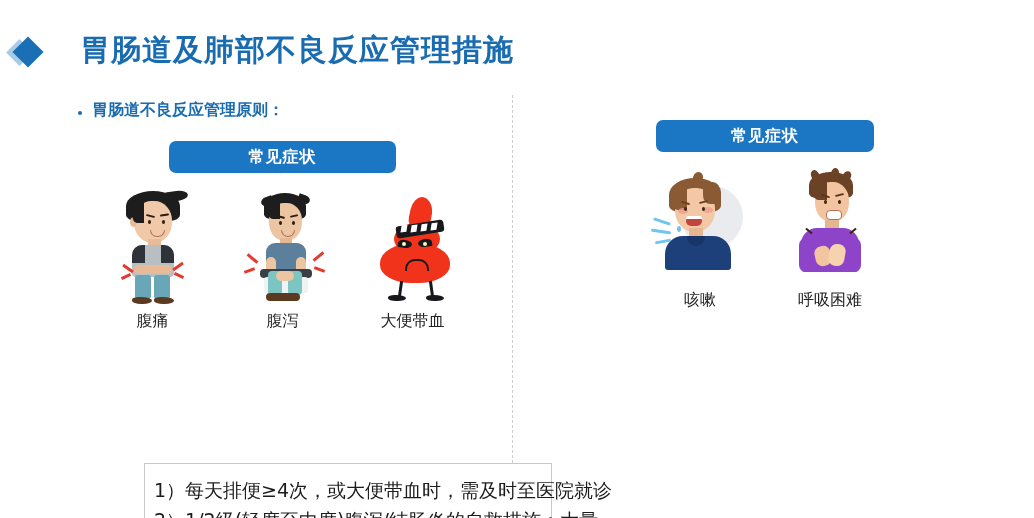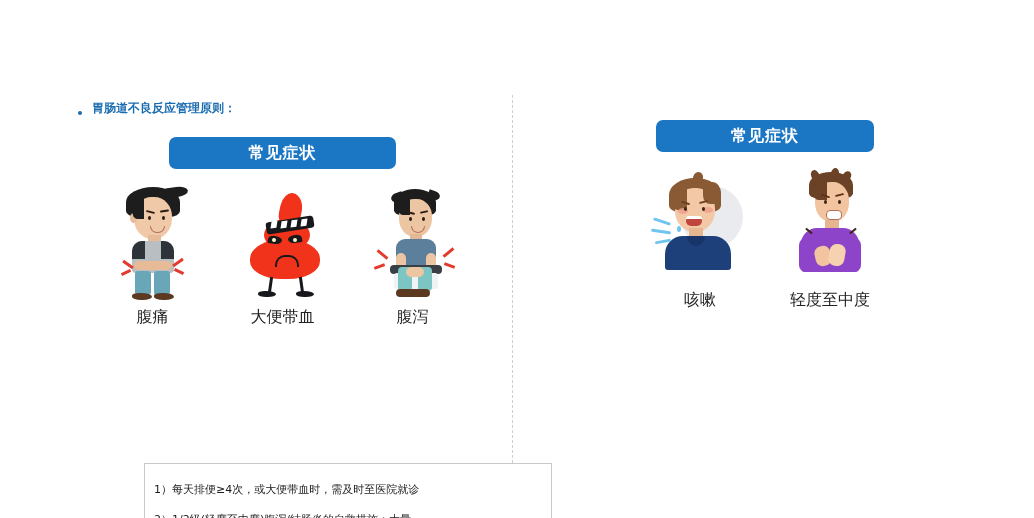--- a/index.html
+++ b/index.html
@@ -40,21 +40,21 @@
   .col{position:absolute;top:100px;}
   .col-left{left:60px;width:445px;}
   .col-right{left:540px;width:450px;}
 
   .col-head{display:flex;align-items:flex-start;gap:10px;padding-left:18px;}
   .head-bullet{
     width:4px;height:4px;border-radius:50%;background:#1a6cb0;
     margin-top:11px;flex:0 0 auto;
   }
   .head-text{
-    font-size:12px;font-weight:bold;color:#1a6cb0;white-space:nowrap;
+    font-size:16px;font-weight:bold;color:#1a6cb0;white-space:nowrap;
     font-family:"DejaVu Sans","Liberation Sans",sans-serif;
   }
 
   .badge{
     margin:20px auto 0 auto;
     width:227px;height:32px;border-radius:7px;
     background:#1b76c4;
     display:flex;align-items:center;justify-content:center;
   }
   .col-right .badge{width:218px;}
@@ -73,21 +73,21 @@
   }
 
   
   .notes{
     position:absolute;
     border:1px solid #c9c9c9;background:#fff;
     box-sizing:border-box;
   }
   .notes-left{left:84px;top:363px;width:408px;height:140px;padding:11px 9px 0 9px;}
   .note-line{
-    font-size:11px;color:#1c1c1c;line-height:30px;white-space:nowrap;
+    font-size:19px;color:#1c1c1c;line-height:30px;white-space:nowrap;
     font-family:"DejaVu Sans","Liberation Sans",sans-serif;
   }
 
   
   .art{position:absolute;left:0;top:0;width:118px;height:120px;}
 
   
   .hair{position:absolute;border-radius:50% 50% 42% 42%;}
   .face{position:absolute;border-radius:46% 46% 48% 48%;}
   .neck{position:absolute;}
@@ -97,20 +97,27 @@
   .arm{position:absolute;border-radius:8px;}
   .brow{position:absolute;background:#2b1d12;height:2px;border-radius:2px;}
   .eye{position:absolute;background:#2b1d12;border-radius:50%;}
   .mouth{position:absolute;border:1.5px solid #8a5a4a;border-top:none;border-radius:0 0 8px 8px;}
 </style>
 </head>
 <body>
 
 <div id="slide">
 
+  <div class="title-row">
+    <div class="diamond-wrap">
+      <div class="diamond-shadow"></div>
+      <div class="diamond-main"></div>
+    </div>
+    <div class="slide-title">胃肠道及肺部不良反应管理措施</div>
+  </div>
 
   <div class="divider"></div>
 
   <div class="col col-left">
 
     <div class="col-head">
       <div class="head-bullet"></div>
       <div class="head-text">胃肠道不良反应管理原则：</div>
     </div>
 
@@ -155,20 +162,65 @@
             <div class="shoe" style="left:38px;top:112px;width:20px;height:7px;background:#5c3a22;"></div>
             <div class="shoe" style="left:60px;top:112px;width:20px;height:7px;background:#5c3a22;"></div>
 
             <div style="position:absolute;left:28px;top:82px;width:12px;height:3px;background:#e23b2e;transform:rotate(35deg);"></div>
             <div style="position:absolute;left:27px;top:90px;width:10px;height:3px;background:#e23b2e;transform:rotate(-25deg);"></div>
             <div style="position:absolute;left:78px;top:80px;width:12px;height:3px;background:#e23b2e;transform:rotate(-35deg);"></div>
             <div style="position:absolute;left:80px;top:89px;width:10px;height:3px;background:#e23b2e;transform:rotate(25deg);"></div>
           </div>
         </div>
         <div class="sym-label">腹痛</div>
+      </div>
+
+      <div class="sym">
+        <div class="sym-art">
+          <div class="art">
+
+            <div class="hair" style="left:40px;top:8px;width:42px;height:26px;background:#1d1d1d;border-radius:50% 50% 18% 18%;"></div>
+            <div style="position:absolute;left:37px;top:12px;width:12px;height:9px;background:#1d1d1d;border-radius:60% 0 0 60%;transform:rotate(-20deg);"></div>
+            <div style="position:absolute;left:74px;top:10px;width:12px;height:9px;background:#1d1d1d;border-radius:0 60% 60% 0;transform:rotate(18deg);"></div>
+
+            <div class="face" style="left:45px;top:18px;width:33px;height:38px;background:#ecc6a2;"></div>
+            <div style="position:absolute;left:44px;top:16px;width:12px;height:18px;background:#1d1d1d;border-radius:60% 0 0 40%;"></div>
+
+            <div class="brow" style="left:53px;top:31px;width:8px;transform:rotate(16deg);"></div>
+            <div class="brow" style="left:66px;top:30px;width:8px;transform:rotate(-12deg);"></div>
+
+            <div class="eye" style="left:55px;top:36px;width:3px;height:4px;"></div>
+            <div class="eye" style="left:68px;top:36px;width:3px;height:4px;"></div>
+
+            <div class="mouth" style="left:57px;top:45px;width:12px;height:6px;border-color:#b5705c;"></div>
+
+            <div class="neck" style="left:56px;top:53px;width:12px;height:8px;background:#e3b894;"></div>
+
+            <div class="body" style="left:42px;top:58px;width:40px;height:28px;background:#5c7f9c;border-radius:9px 9px 3px 3px;"></div>
+
+            <div class="arm" style="left:42px;top:72px;width:10px;height:20px;background:#ecc6a2;"></div>
+            <div class="arm" style="left:72px;top:72px;width:10px;height:20px;background:#ecc6a2;"></div>
+
+            <div style="position:absolute;left:36px;top:84px;width:52px;height:9px;background:#3a3f45;border-radius:4px;"></div>
+            <div style="position:absolute;left:40px;top:92px;width:44px;height:16px;background:#eef3f4;border-radius:3px;"></div>
+
+            <div style="position:absolute;left:44px;top:86px;width:14px;height:24px;background:#7dc5c2;border-radius:4px;"></div>
+            <div style="position:absolute;left:64px;top:86px;width:14px;height:24px;background:#7dc5c2;border-radius:4px;"></div>
+
+            <div style="position:absolute;left:52px;top:86px;width:18px;height:10px;background:#ecc6a2;border-radius:6px;"></div>
+
+            <div class="shoe" style="left:42px;top:108px;width:34px;height:8px;background:#5c3a22;border-radius:5px;"></div>
+
+            <div style="position:absolute;left:22px;top:72px;width:13px;height:3px;background:#e23b2e;transform:rotate(40deg);"></div>
+            <div style="position:absolute;left:20px;top:84px;width:11px;height:3px;background:#e23b2e;transform:rotate(-20deg);"></div>
+            <div style="position:absolute;left:88px;top:70px;width:13px;height:3px;background:#e23b2e;transform:rotate(-40deg);"></div>
+            <div style="position:absolute;left:90px;top:83px;width:11px;height:3px;background:#e23b2e;transform:rotate(20deg);"></div>
+          </div>
+        </div>
+        <div class="sym-label">腹泻</div>
       </div>
 
       <div class="sym">
         <div class="sym-art">
           <div class="art">
 
             <div style="position:absolute;left:56px;top:12px;width:22px;height:32px;background:#f0331a;border-radius:60% 70% 10% 40%;transform:rotate(12deg);"></div>
 
             <div style="position:absolute;left:40px;top:38px;width:46px;height:32px;background:#f0331a;border-radius:50%;"></div>
 
@@ -189,65 +241,20 @@
 
             <div style="position:absolute;left:45px;top:96px;width:2.5px;height:16px;background:#17181b;transform:rotate(8deg);"></div>
             <div style="position:absolute;left:76px;top:96px;width:2.5px;height:16px;background:#17181b;transform:rotate(-8deg);"></div>
             <div class="shoe" style="left:34px;top:110px;width:18px;height:6px;background:#17181b;"></div>
             <div class="shoe" style="left:72px;top:110px;width:18px;height:6px;background:#17181b;"></div>
           </div>
         </div>
         <div class="sym-label">大便带血</div>
       </div>
 
-      <div class="sym">
-        <div class="sym-art">
-          <div class="art">
-
-            <div class="hair" style="left:40px;top:8px;width:42px;height:26px;background:#1d1d1d;border-radius:50% 50% 18% 18%;"></div>
-            <div style="position:absolute;left:37px;top:12px;width:12px;height:9px;background:#1d1d1d;border-radius:60% 0 0 60%;transform:rotate(-20deg);"></div>
-            <div style="position:absolute;left:74px;top:10px;width:12px;height:9px;background:#1d1d1d;border-radius:0 60% 60% 0;transform:rotate(18deg);"></div>
-
-            <div class="face" style="left:45px;top:18px;width:33px;height:38px;background:#ecc6a2;"></div>
-            <div style="position:absolute;left:44px;top:16px;width:12px;height:18px;background:#1d1d1d;border-radius:60% 0 0 40%;"></div>
-
-            <div class="brow" style="left:53px;top:31px;width:8px;transform:rotate(16deg);"></div>
-            <div class="brow" style="left:66px;top:30px;width:8px;transform:rotate(-12deg);"></div>
-
-            <div class="eye" style="left:55px;top:36px;width:3px;height:4px;"></div>
-            <div class="eye" style="left:68px;top:36px;width:3px;height:4px;"></div>
-
-            <div class="mouth" style="left:57px;top:45px;width:12px;height:6px;border-color:#b5705c;"></div>
-
-            <div class="neck" style="left:56px;top:53px;width:12px;height:8px;background:#e3b894;"></div>
-
-            <div class="body" style="left:42px;top:58px;width:40px;height:28px;background:#5c7f9c;border-radius:9px 9px 3px 3px;"></div>
-
-            <div class="arm" style="left:42px;top:72px;width:10px;height:20px;background:#ecc6a2;"></div>
-            <div class="arm" style="left:72px;top:72px;width:10px;height:20px;background:#ecc6a2;"></div>
-
-            <div style="position:absolute;left:36px;top:84px;width:52px;height:9px;background:#3a3f45;border-radius:4px;"></div>
-            <div style="position:absolute;left:40px;top:92px;width:44px;height:16px;background:#eef3f4;border-radius:3px;"></div>
-
-            <div style="position:absolute;left:44px;top:86px;width:14px;height:24px;background:#7dc5c2;border-radius:4px;"></div>
-            <div style="position:absolute;left:64px;top:86px;width:14px;height:24px;background:#7dc5c2;border-radius:4px;"></div>
-
-            <div style="position:absolute;left:52px;top:86px;width:18px;height:10px;background:#ecc6a2;border-radius:6px;"></div>
-
-            <div class="shoe" style="left:42px;top:108px;width:34px;height:8px;background:#5c3a22;border-radius:5px;"></div>
-
-            <div style="position:absolute;left:22px;top:72px;width:13px;height:3px;background:#e23b2e;transform:rotate(40deg);"></div>
-            <div style="position:absolute;left:20px;top:84px;width:11px;height:3px;background:#e23b2e;transform:rotate(-20deg);"></div>
-            <div style="position:absolute;left:88px;top:70px;width:13px;height:3px;background:#e23b2e;transform:rotate(-40deg);"></div>
-            <div style="position:absolute;left:90px;top:83px;width:11px;height:3px;background:#e23b2e;transform:rotate(20deg);"></div>
-          </div>
-        </div>
-        <div class="sym-label">腹泻</div>
-      </div>
-
     </div>
 
     <div class="notes notes-left">
       <div class="note-line">1）每天排便≥4次，或大便带血时，需及时至医院就诊</div>
       <div class="note-line">2）1/2级(轻度至中度)腹泻/结肠炎的自救措施：大量</div>
 
     </div>
   </div>
 
   <div class="col col-right">
@@ -326,21 +333,21 @@
             <div class="arm" style="left:28px;top:74px;width:14px;height:34px;background:#8e44c8;"></div>
             <div class="arm" style="left:76px;top:74px;width:14px;height:34px;background:#8e44c8;"></div>
 
             <div style="position:absolute;left:44px;top:82px;width:16px;height:20px;background:#f2c49f;border-radius:7px;transform:rotate(-12deg);"></div>
             <div style="position:absolute;left:58px;top:80px;width:16px;height:22px;background:#f7d2b0;border-radius:7px;transform:rotate(10deg);"></div>
 
             <div style="position:absolute;left:34px;top:66px;width:8px;height:2px;background:#3b2414;transform:rotate(40deg);"></div>
             <div style="position:absolute;left:78px;top:66px;width:8px;height:2px;background:#3b2414;transform:rotate(-40deg);"></div>
           </div>
         </div>
-        <div class="sym-label">轻度至中度</div>
+        <div class="sym-label">呼吸困难</div>
       </div>
 
 
     </div>
 
   </div>
 
 </div>
 
 </body></html>

